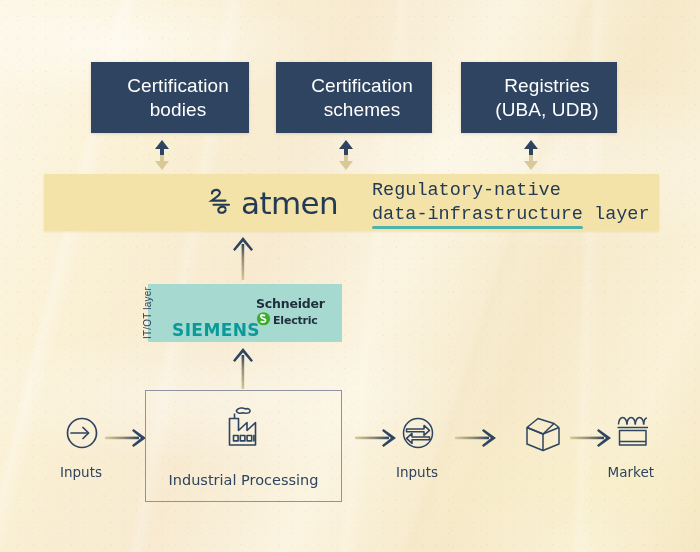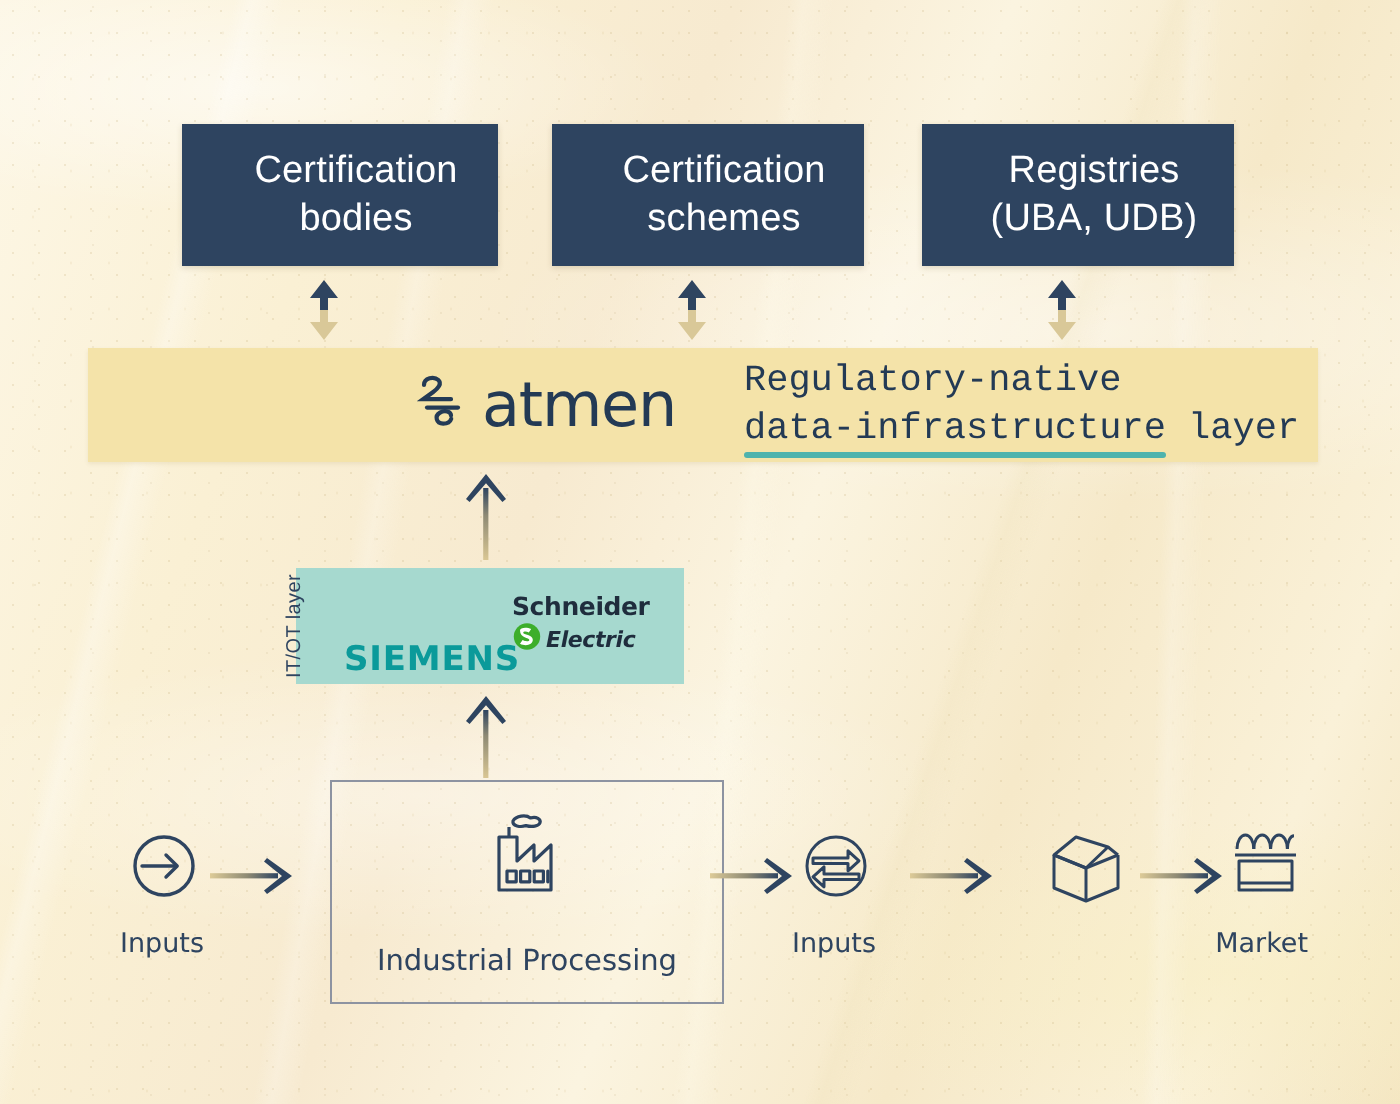--- a/index.html
+++ b/index.html
@@ -107,21 +107,21 @@
     margin-top:17px;
   }
   #schneider{
     position:absolute;left:108px;top:50%;transform:translateY(-50%);
     display:flex;flex-direction:column;line-height:1;
   }
   #schneider-name{
     color:#1f2d3d;font-weight:bold;font-size:12.5px;letter-spacing:-.2px;
     font-family:"DejaVu Sans", sans-serif;
   }
-  #schneider-row2{display:flex;align-items:center;gap:2px;margin-top:1px;font-style:italic;}
+  #schneider-row2{display:flex;align-items:center;gap:2px;margin-top:1px;}
   #schneider-sub{
     color:#1f2d3d;font-weight:bold;font-size:11px;letter-spacing:-.2px;
     font-family:"DejaVu Sans", sans-serif;
   }
 
   
   #chain{position:absolute;left:0;top:385px;width:700px;height:115px;}
   .node{position:absolute;display:flex;flex-direction:column;align-items:flex-end;}
   .node .glyph{display:flex;align-items:center;justify-content:center;}
   .node .cap{
@@ -277,21 +277,21 @@
             <stop offset="0%" stop-color="#ddcb98"></stop>
             <stop offset="55%" stop-color="#8e8a74"></stop>
             <stop offset="100%" stop-color="#2e4460"></stop>
           </linearGradient>
         </defs>
         <rect x="0" y="9.6" width="34" height="2.6" fill="url(#hg1)"></rect>
         <path d="M41 11 L28.5 2 L27 3.8 L36 11 L27 18.2 L28.5 20 Z" fill="#2e4460"></path>
       </svg>
     </div>
 
-    <div id="procbox" style="left:145px;top:5px;width:195px;height:110px;margin-left:20px;">
+    <div id="procbox" style="left:145px;top:5px;width:195px;height:110px;">
       <span class="glyph">
         <svg width="56" height="50" viewBox="0 0 56 50" fill="none" stroke="#2e4460" stroke-width="1.6" stroke-linejoin="round">
           <path d="M20.5 6.5 C22 3.8 27 3.2 29.2 5.0 C32.2 4.0 34.6 5.6 34.0 7.4 C33.4 9.2 30.0 9.6 27.0 8.8 C24.2 9.8 20.0 9.0 20.5 6.5 Z"></path>
           <path d="M18.5 9.5 L18.5 14.5"></path>
           <path d="M13.5 14.5 L22.5 14.5 L22.5 26.5 L31 18.5 L31 26.5 L39.5 18.5 L39.5 41 L13.5 41 Z"></path>
           <rect x="17.5" y="31.5" width="4.6" height="5.4"></rect>
           <rect x="24.3" y="31.5" width="4.6" height="5.4"></rect>
           <rect x="31.1" y="31.5" width="4.6" height="5.4"></rect>
           <rect x="37.9" y="31.5" width="0.1" height="5.4"></rect>
         </svg>

